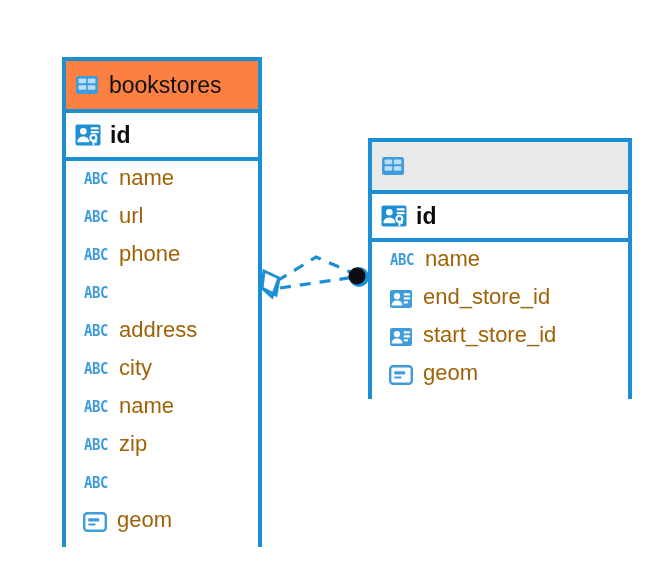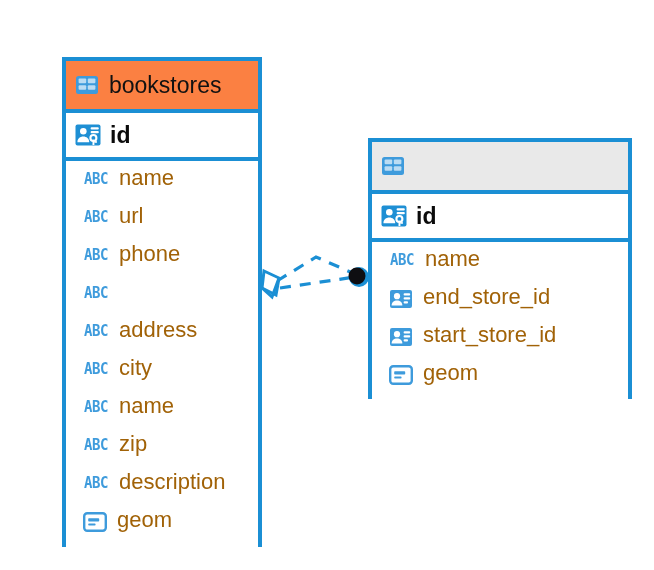--- a/index.html
+++ b/index.html
@@ -235,21 +235,20 @@
       <div class="field-row">
         <span class="icon icon-abc">
             <span class="abc-text">ABC</span>
           </span>
         <span class="field-label">zip</span>
       </div>
       <div class="field-row">
         <span class="icon icon-abc">
             <span class="abc-text">ABC</span>
           </span>
-        <span class="field-label">description</span>
       </div>
       <div class="field-row">
         <span class="icon icon-geom">
           <svg viewBox="0 0 26 26" width="26" height="26" aria-hidden="true">
             <rect x="2.2" y="4.2" width="21.6" height="17.6" rx="3" fill="#FFFFFF" stroke="#3E9BDC" stroke-width="2.4"></rect>
             <rect x="6.2" y="9.2" width="11" height="3.4" rx="0.8" fill="#3E9BDC"></rect>
             <rect x="6.2" y="14.6" width="7.4" height="1.9" rx="0.8" fill="#3E9BDC"></rect>
           </svg>
         </span>
         <span class="field-label">geom</span>

